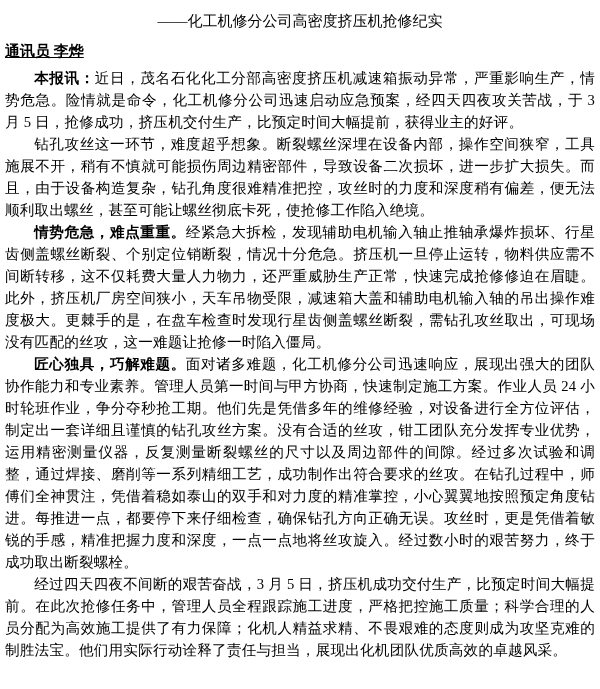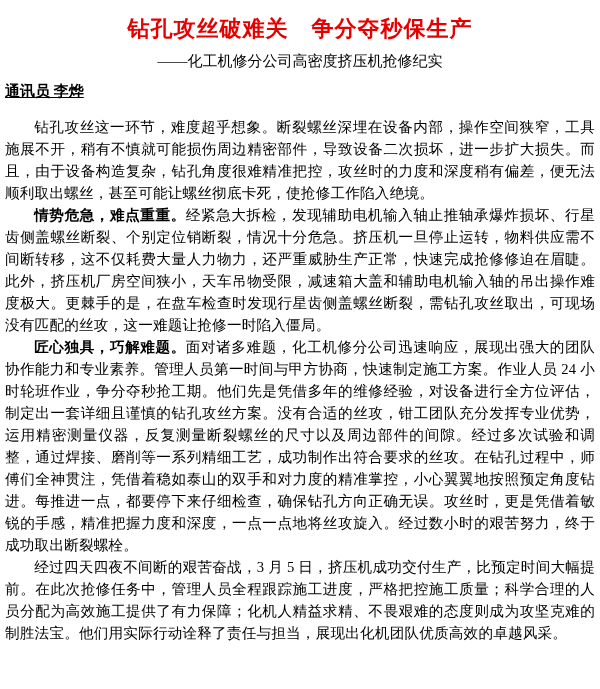--- a/index.html
+++ b/index.html
@@ -27,47 +27,47 @@
     line-height: 1.2;
   }
   .subtitle {
     margin: 0 0 12px 0;
     text-align: center;
     font-size: 15px;
     font-weight: normal;
     line-height: 1.2;
   }
   .byline {
-    margin: 2px 0 14px 0;
+    margin: 2px 0 5px 0;
     font-size: 15px;
     font-weight: bold;
     text-decoration: underline;
     line-height: 1.3;
   }
   .para {
     margin: 0;
     text-indent: 2em;
     font-size: 14.6px;
     line-height: 22px;
     text-align: justify;
     letter-spacing: 0.2px;
   }
   .lead { font-weight: bold; }
 </style>
 </head>
 <body>
 
 <div class="page">
 
-  <h1 class="title" style="color: rgb(230, 0, 0);">钻孔攻丝破难关　争分夺秒保生产</h1>
 
   <div class="subtitle">——化工机修分公司高密度挤压机抢修纪实</div>
 
   <div class="byline">通讯员 李烨</div>
 
+  <p class="para"><b class="lead">本报讯：</b><span>近日，茂名石化化工分部高密度挤压机减速箱振动异常，严重影响生产，情势危急。险情就是命令，化工机修分公司迅速启动应急预案，经四天四夜攻关苦战，于 3 月 5 日，抢修成功，挤压机交付生产，比预定时间大幅提前，获得业主的好评。</span></p>
 
   <p class="para"><b class="lead"></b><span>钻孔攻丝这一环节，难度超乎想象。断裂螺丝深埋在设备内部，操作空间狭窄，工具施展不开，稍有不慎就可能损伤周边精密部件，导致设备二次损坏，进一步扩大损失。而且，由于设备构造复杂，钻孔角度很难精准把控，攻丝时的力度和深度稍有偏差，便无法顺利取出螺丝，甚至可能让螺丝彻底卡死，使抢修工作陷入绝境。</span></p>
 
   <p class="para"><b class="lead">情势危急，难点重重。</b><span>经紧急大拆检，发现辅助电机输入轴止推轴承爆炸损坏、行星齿侧盖螺丝断裂、个别定位销断裂，情况十分危急。挤压机一旦停止运转，物料供应需不间断转移，这不仅耗费大量人力物力，还严重威胁生产正常，快速完成抢修修迫在眉睫。此外，挤压机厂房空间狭小，天车吊物受限，减速箱大盖和辅助电机输入轴的吊出操作难度极大。更棘手的是，在盘车检查时发现行星齿侧盖螺丝断裂，需钻孔攻丝取出，可现场没有匹配的丝攻，这一难题让抢修一时陷入僵局。</span></p>
 
   <p class="para"><b class="lead">匠心独具，巧解难题。</b><span>面对诸多难题，化工机修分公司迅速响应，展现出强大的团队协作能力和专业素养。管理人员第一时间与甲方协商，快速制定施工方案。作业人员 24 小时轮班作业，争分夺秒抢工期。他们先是凭借多年的维修经验，对设备进行全方位评估，制定出一套详细且谨慎的钻孔攻丝方案。没有合适的丝攻，钳工团队充分发挥专业优势，运用精密测量仪器，反复测量断裂螺丝的尺寸以及周边部件的间隙。经过多次试验和调整，通过焊接、磨削等一系列精细工艺，成功制作出符合要求的丝攻。在钻孔过程中，师傅们全神贯注，凭借着稳如泰山的双手和对力度的精准掌控，小心翼翼地按照预定角度钻进。每推进一点，都要停下来仔细检查，确保钻孔方向正确无误。攻丝时，更是凭借着敏锐的手感，精准把握力度和深度，一点一点地将丝攻旋入。经过数小时的艰苦努力，终于成功取出断裂螺栓。</span></p>
 
   <p class="para"><b class="lead"></b><span>经过四天四夜不间断的艰苦奋战，3 月 5 日，挤压机成功交付生产，比预定时间大幅提前。在此次抢修任务中，管理人员全程跟踪施工进度，严格把控施工质量；科学合理的人员分配为高效施工提供了有力保障；化机人精益求精、不畏艰难的态度则成为攻坚克难的制胜法宝。他们用实际行动诠释了责任与担当，展现出化机团队优质高效的卓越风采。</span></p>
 
 </div>

